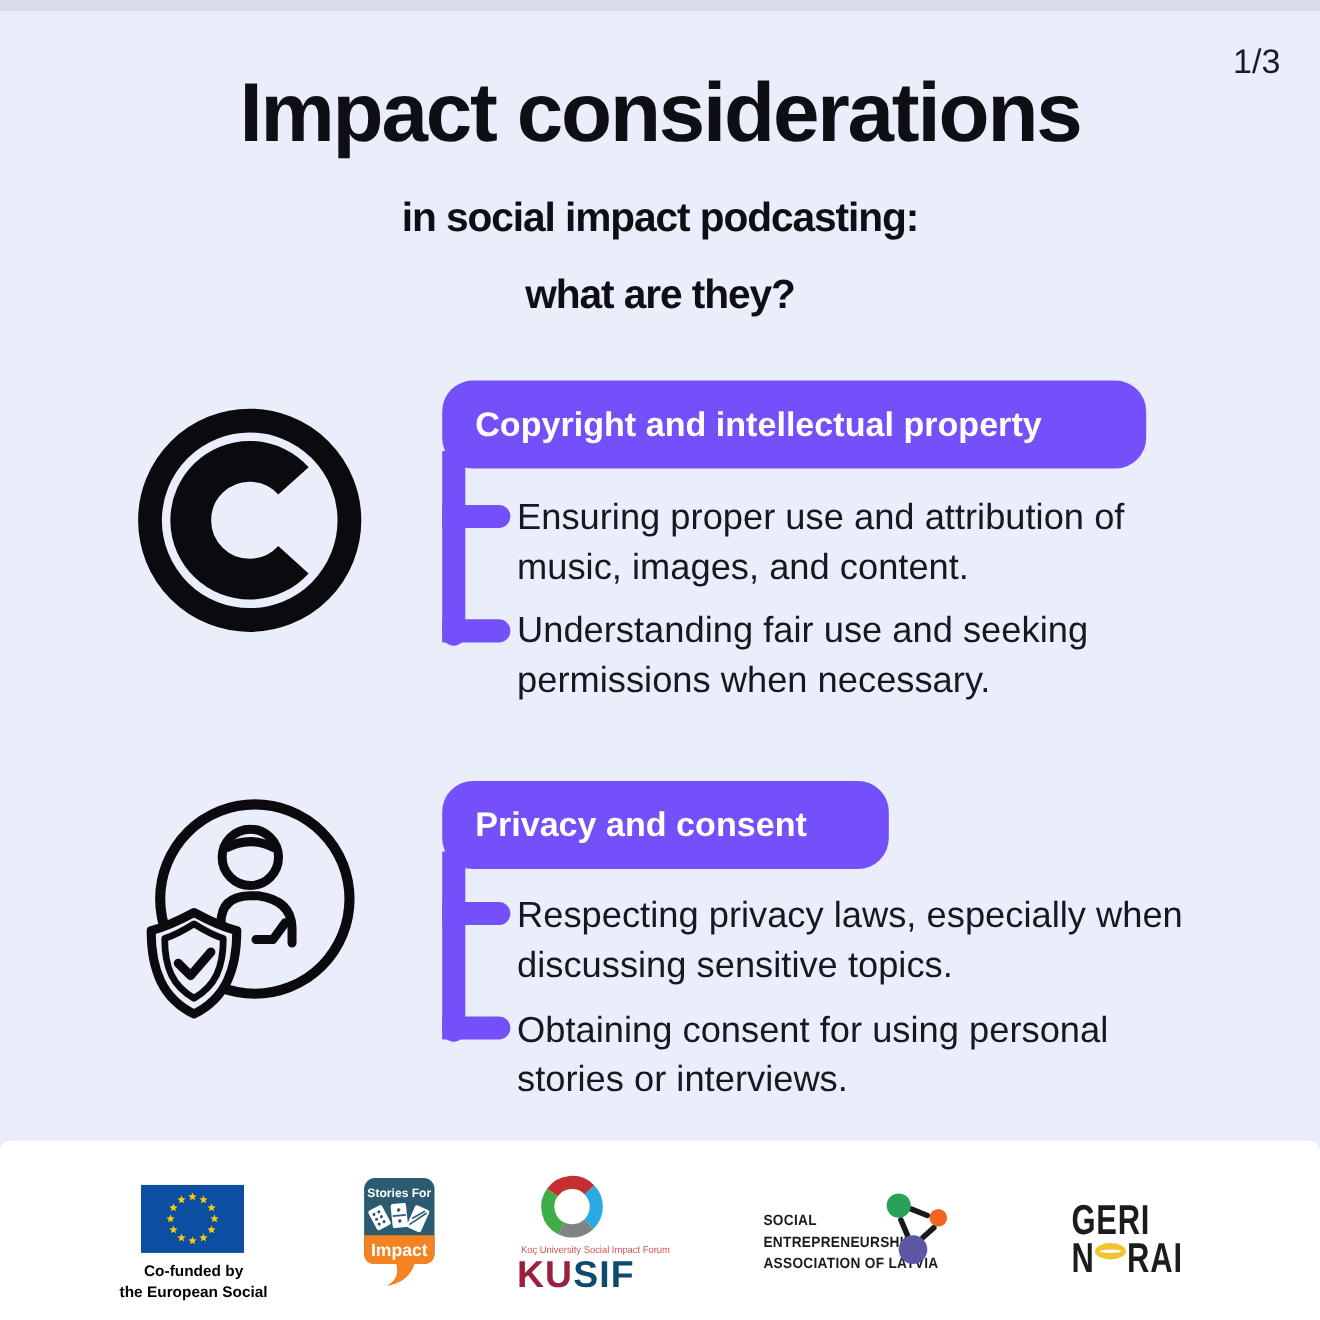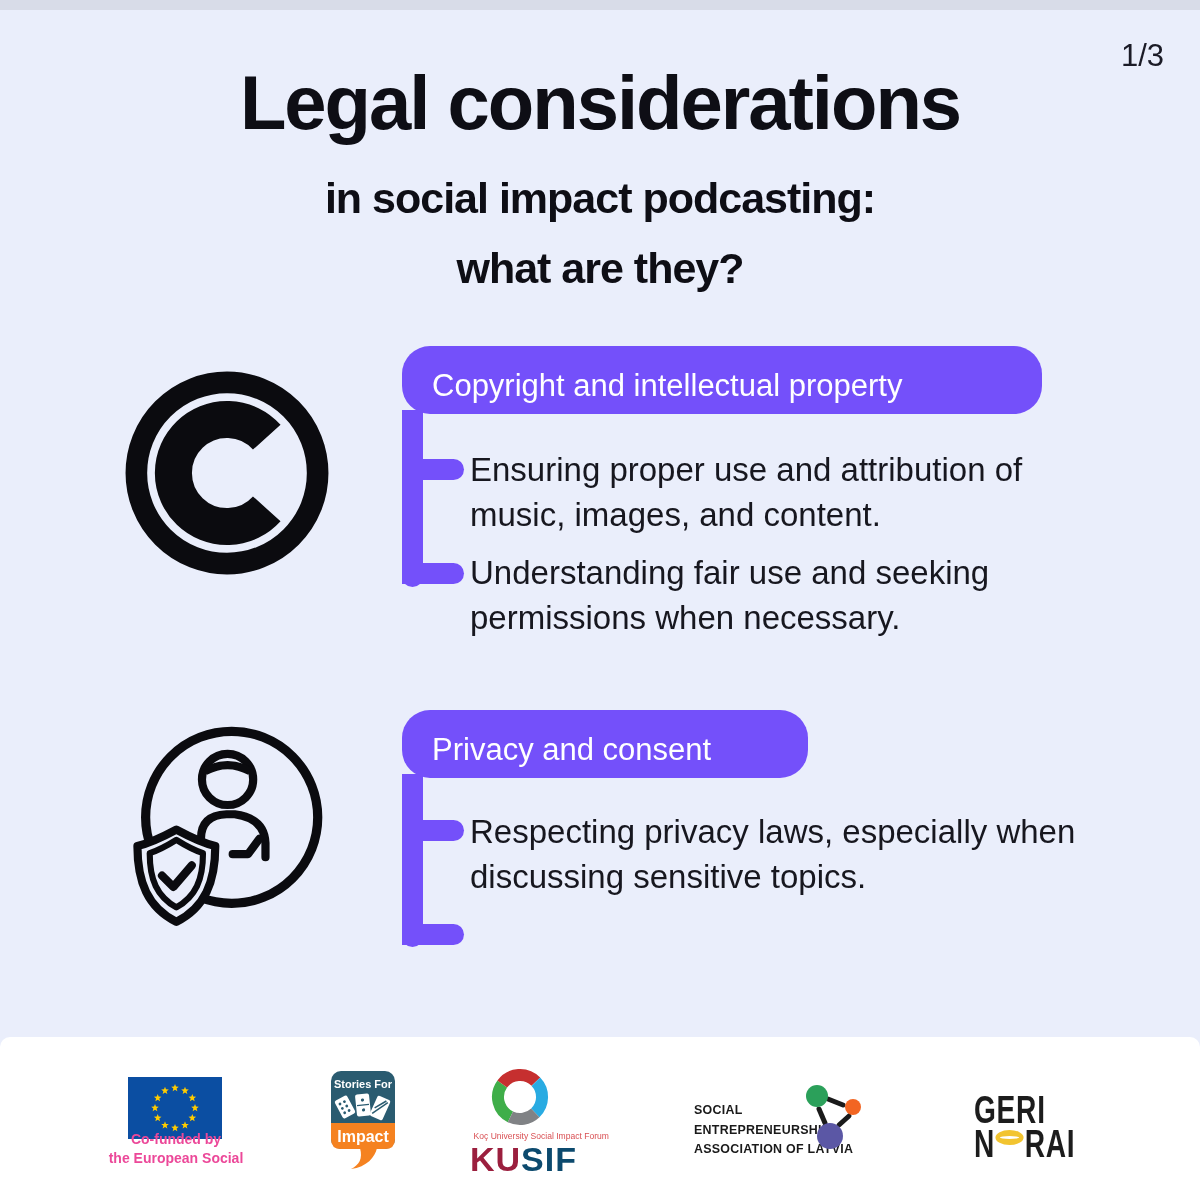--- a/index.html
+++ b/index.html
@@ -35,38 +35,38 @@
     line-height: 82px;
     font-weight: 800;
     letter-spacing: -2px;
     color: #0e0e15;
   }
   .subtitle-1, .subtitle-2 {
     position: absolute;
     left: 0;
     width: 100%;
     text-align: center;
-    font-size: 43px;
+    font-size: 37px;
     line-height: 56px;
     font-weight: 800;
     letter-spacing: -1px;
     color: #0e0e15;
   }
   .subtitle-1 { top: 160px; }
   .subtitle-2 { top: 230px; }
 
   
   .pill {
     position: absolute;
-    height: 68px;
+    height: 80px;
     background: #7450fa;
     border-radius: 28px;
     color: #ffffff;
     font-size: 31px;
-    font-weight: 400;
+    font-weight: 700;
     line-height: 80px;
     padding-left: 30px;
     white-space: nowrap;
     z-index: 2;
   }
   .pill-copyright { left: 402px; top: 336px; width: 640px; }
   .pill-privacy   { left: 402px; top: 700px; width: 406px; }
 
   .vline {
     position: absolute;
@@ -117,24 +117,24 @@
     top: 1027px;
     width: 1200px;
     height: 173px;
     background: #ffffff;
     border-radius: 10px 10px 0 0;
   }
   .eu-flag { position: absolute; left: 128px; top: 40px; }
   .eu-caption {
     position: absolute;
     left: 86px;
-    top: 93px;
+    top: 109px;
     width: 180px;
     text-align: center;
-    color: #ec4899;
+    color: #000000;
     font-size: 14px;
     font-weight: 700;
     line-height: 19px;
   }
   .stories-logo { position: absolute; left: 330px; top: 34px; }
 
   .kusif { position: absolute; left: 470px; top: 28px; width: 160px;
            display: flex; flex-direction: column; align-items: flex-start; }
   .kusif-caption {
     margin-top: 2px;
@@ -184,21 +184,21 @@
     border-radius: 50%;
     margin: 3px 1px 0 1px;
   }
 </style>
 </head>
 <body>
 
 <div class="canvas">
 
   <div class="page-indicator">1/3</div>
-  <h1 class="title">Legal considerations</h1>
+  <h1 class="title">Impact considerations</h1>
   <div class="subtitle-1">in social impact podcasting:</div>
   <div class="subtitle-2">what are they?</div>
 
   <svg class="icon-copyright" width="206" height="206" viewBox="0 0 200 200" aria-hidden="true">
     <circle cx="100" cy="100" r="88" fill="none" stroke="#0b0b0f" stroke-width="21"></circle>
     <path d="M 138.6 134.8 A 52 52 0 1 1 138.6 65.2" fill="none" stroke="#0b0b0f" stroke-width="36"></path>
   </svg>
 
   <div class="pill pill-copyright">
     <span>Copyright and intellectual property</span>
@@ -220,20 +220,21 @@
     <path d="M 39 152 L 50 163 L 68 142" fill="none" stroke="#0b0b0f" stroke-width="8" stroke-linecap="round" stroke-linejoin="round"></path>
   </svg>
 
   <div class="pill pill-privacy">
     <span>Privacy and consent</span>
   </div>
   <div class="vline vline-privacy"></div>
   <div class="stub stub-p1"></div>
   <div class="stub stub-p2"></div>
   <div class="bullet bullet-p1">Respecting privacy laws, especially when discussing sensitive topics.</div>
+  <div class="bullet bullet-p2">Obtaining consent for using personal stories or interviews.</div>
 
   <div class="footer">
 
     <svg class="eu-flag" width="94" height="62" viewBox="0 0 94 62" aria-hidden="true">
       <defs>
         <path id="star" d="M 0 -4 L 1 -1.38 L 3.8 -1.24 L 1.62 0.53 L 2.35 3.24 L 0 1.7 L -2.35 3.24 L -1.62 0.53 L -3.8 -1.24 L -1 -1.38 Z" fill="#ffcc00"></path>
       </defs>
       <rect x="0" y="0" width="94" height="62" fill="#0b4ea2"></rect>
       <use href="#star" transform="translate(47,11)"></use>
       <use href="#star" transform="translate(57,13.7)"></use>

